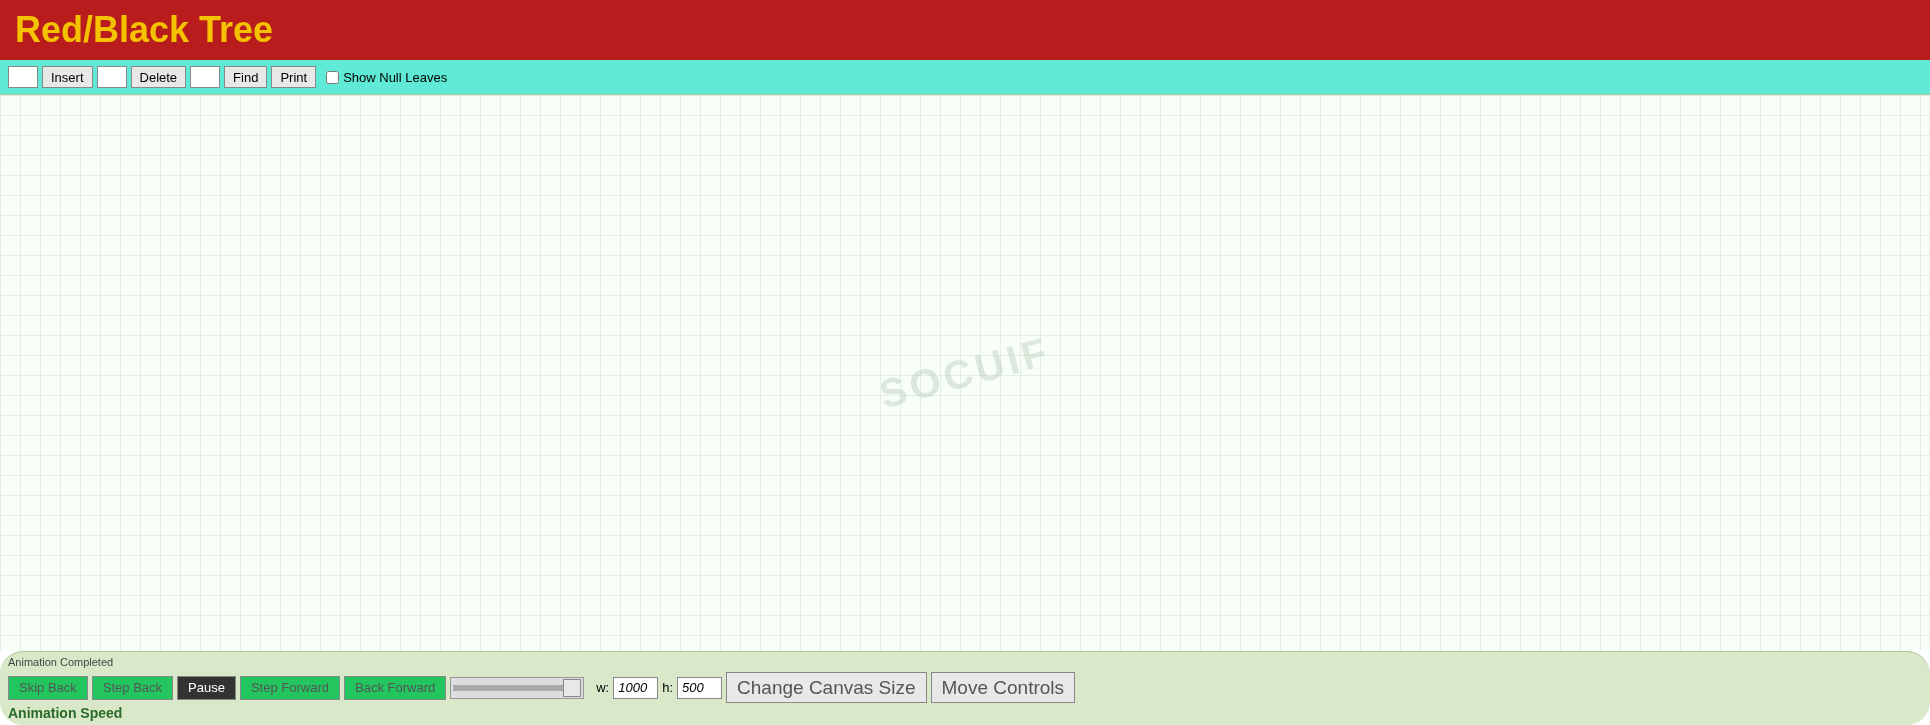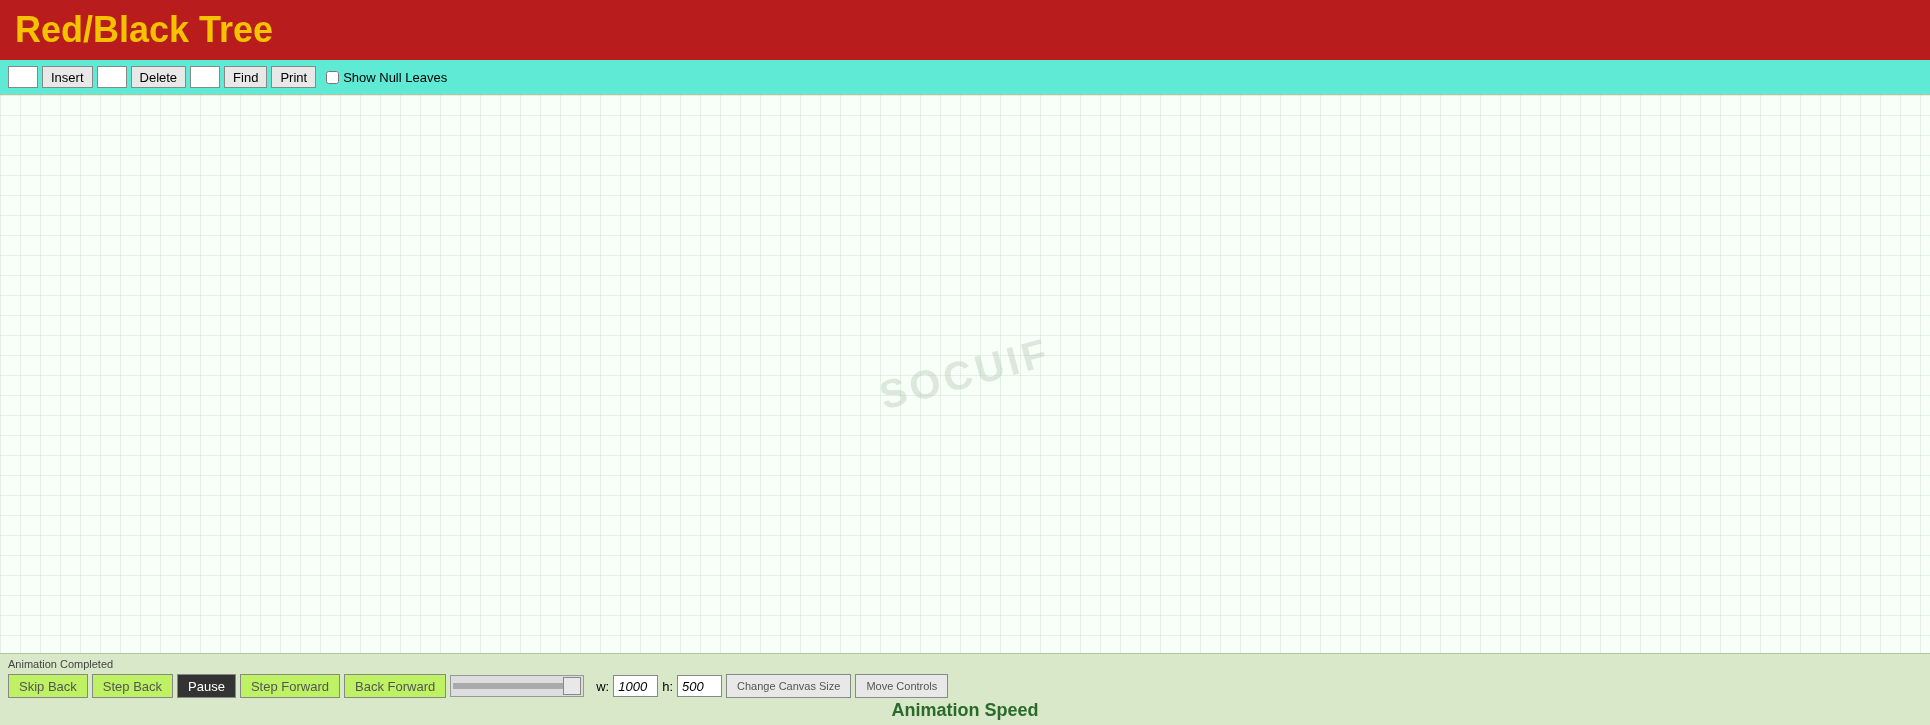--- a/index.html
+++ b/index.html
@@ -105,37 +105,38 @@
     }
 
     
     #status-bar {
       background-color: #d8e8c8;
       border-top: 1px solid #b0c8a0;
       padding: 4px 8px;
       display: flex;
       flex-direction: column;
       flex-shrink: 0;
+      border-radius: 23px;
     }
 
     #animation-status {
       font-size: 11px;
       color: #444;
       margin-bottom: 4px;
     }
 
     #bottom-controls {
       display: flex;
       align-items: center;
       gap: 4px;
     }
 
     #bottom-controls button {
       border: 1px solid #888;
-      background: #bef264;
+      background: #22c55e;
       padding: 2px 10px;
       font-size: 13px;
       cursor: pointer;
       height: 24px;
       color: #555;
     }
 
     #bottom-controls button.active-btn {
       background: #333;
       color: #fff;
@@ -164,28 +165,27 @@
 
     #canvas-buttons {
       display: flex;
       gap: 4px;
     }
 
     #canvas-buttons button {
       border: 1px solid #888;
       background: #e8e8e8;
       padding: 2px 10px;
-      font-size: 11px;
-      cursor: pointer;
-      height: 24px;
+      font-size: 19px;
+      cursor: pointer;
+      height: 31px;
     }
 
     #animation-speed-label {
-      text-align: center;
-      font-size: 18px;
+      font-size: 14px;
       color: #2a6a2a;
       font-weight: bold;
       margin-top: 2px;
     }
 
     .slider-wrapper {
       display: flex;
       align-items: center;
       border: 1px solid #999;
       background: #ddd;

